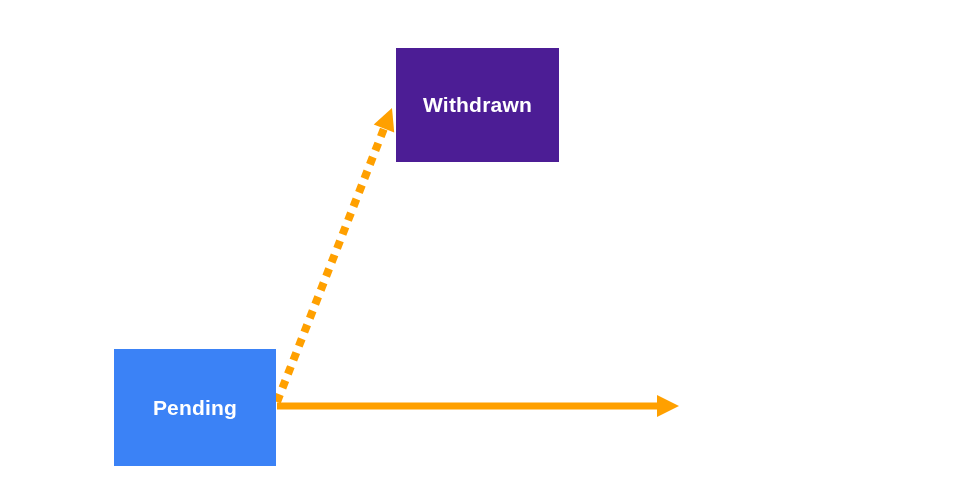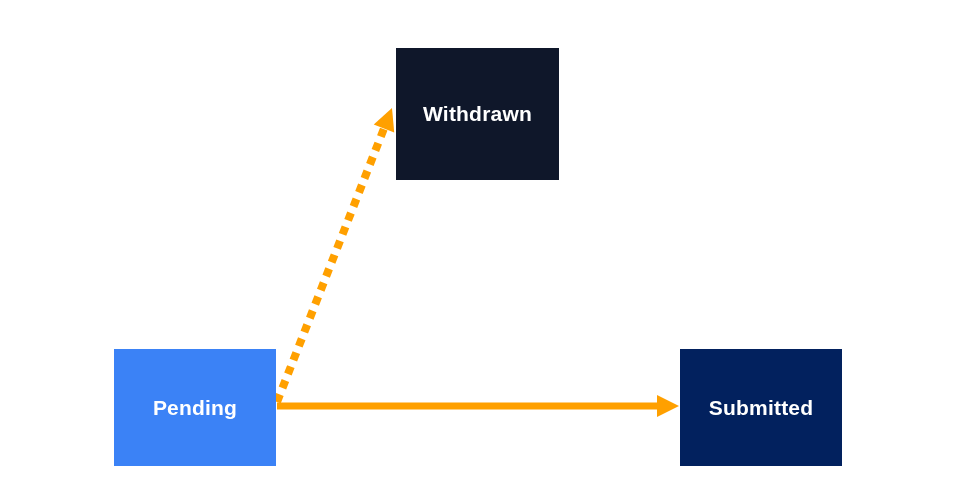--- a/index.html
+++ b/index.html
@@ -36,25 +36,22 @@
 
 <div class="canvas" style="background: rgb(255, 255, 255);">
 
   <svg id="edges" viewBox="0 0 960 500" xmlns="http://www.w3.org/2000/svg">
       <line x1="277" y1="402" x2="384.71440180904887" y2="126.62579015773586" stroke="#ffa000" stroke-width="8" stroke-dasharray="8 7"></line>
       <polygon points="392,108 394.2300265767085,132.49544817853257 373.74165740319904,124.48129016848635" fill="#ffa000"></polygon>
       <line x1="277" y1="406" x2="659" y2="406" stroke="#ffa000" stroke-width="7"></line>
       <polygon points="679,406 657,417 657,395" fill="#ffa000"></polygon>
     </svg>
 
-  <div class="node" style="left: 396px; top: 48px; width: 163px; height: 132px; background: #0f172a; color: rgb(255, 255, 255);">
+  <div class="node" style="left: 396px; top: 48px; width: 163px; height: 114px; background: #4c1d95; color: rgb(255, 255, 255);">
     <span>Withdrawn</span>
   </div>
 
   <div class="node" style="left: 114px; top: 349px; width: 162px; height: 117px; background: #3b82f6; color: rgb(255, 255, 255);">
     <span>Pending</span>
   </div>
 
-  <div class="node" style="left: 680px; top: 349px; width: 162px; height: 117px; background: rgb(2, 33, 94); color: rgb(255, 255, 255);">
-    <span>Submitted</span>
-  </div>
 
 </div>
 
 </body></html>

